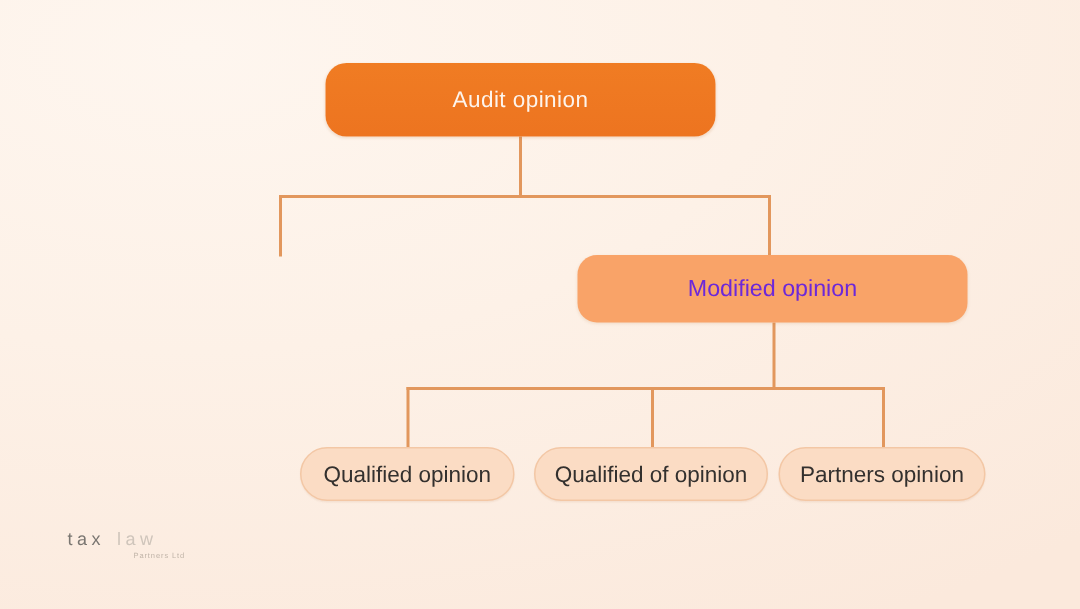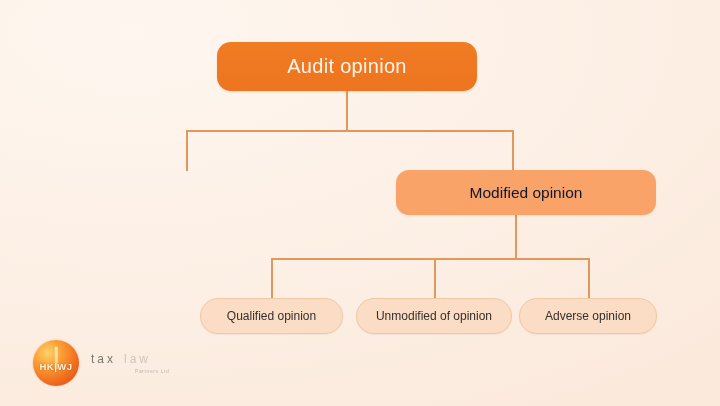--- a/index.html
+++ b/index.html
@@ -42,57 +42,57 @@
     border-radius: 14px;
   }
 
   .node-root {
     left: 217px;
     top: 42px;
     width: 260px;
     height: 49px;
     background: linear-gradient(180deg, #f07c23 0%, #ed7420 100%);
     color: #fdf4ec;
-    font-size: 20px;
+    font-size: 15px;
     letter-spacing: 0.3px;
     box-shadow: 0 1px 2px rgba(170,95,30,0.18);
   }
 
   .node-clean {
     left: 58px;
     top: 170px;
     width: 259px;
     height: 45px;
     background: #ffffff;
     border: 1.4px solid #f3ddc9;
     color: #3b3b3b;
     font-size: 15.5px;
     border-radius: 13px;
     box-shadow: 0 1px 2px rgba(180,120,70,0.10);
   }
 
   .node-modified {
-    left: 396px;
+    left: 385px;
     top: 170px;
     width: 260px;
     height: 45px;
     background: #f9a368;
-    color: #0f172a;
+    color: #6d28d9;
     font-size: 15.5px;
     border-radius: 13px;
     box-shadow: 0 1px 2px rgba(180,110,50,0.14);
   }
 
   .node-leaf {
     top: 298px;
     height: 36px;
     background: #fbdcc4;
     border: 1.1px solid #f3c7a5;
     color: #33302e;
-    font-size: 12px;
+    font-size: 15px;
     border-radius: 18px;
     box-shadow: 0 1px 1px rgba(180,120,70,0.10);
   }
   .leaf-1 { left: 200px; width: 143px; }
   .leaf-2 { left: 356px; width: 156px; }
   .leaf-3 { left: 519px; width: 138px; }
 
   
   #logo {
     position: absolute;
@@ -174,28 +174,25 @@
   <div class="line v" style="left:434px; top:258px; height:41px;"></div>
   <div class="line v" style="left:588px; top:258px; height:41px;"></div>
 
   <div class="node node-root">Audit opinion</div>
 
 
   <div class="node node-modified">Modified opinion</div>
 
   <div class="node node-leaf leaf-1">Qualified opinion</div>
 
-  <div class="node node-leaf leaf-2">Unmodified of opinion</div>
+  <div class="node node-leaf leaf-2">Qualified of opinion</div>
 
-  <div class="node node-leaf leaf-3">Adverse opinion</div>
+  <div class="node node-leaf leaf-3">Partners opinion</div>
 
   <div id="logo">
-    <div class="logo-mark">
-      <span class="logo-mark-text">HK|WJ</span>
-    </div>
     <div class="logo-words">
       <div class="logo-line1">
         <span class="logo-tax">tax</span><span class="logo-law">law</span>
       </div>
       <div class="logo-tagline">Partners Ltd</div>
     </div>
   </div>
 
 </div>
 

